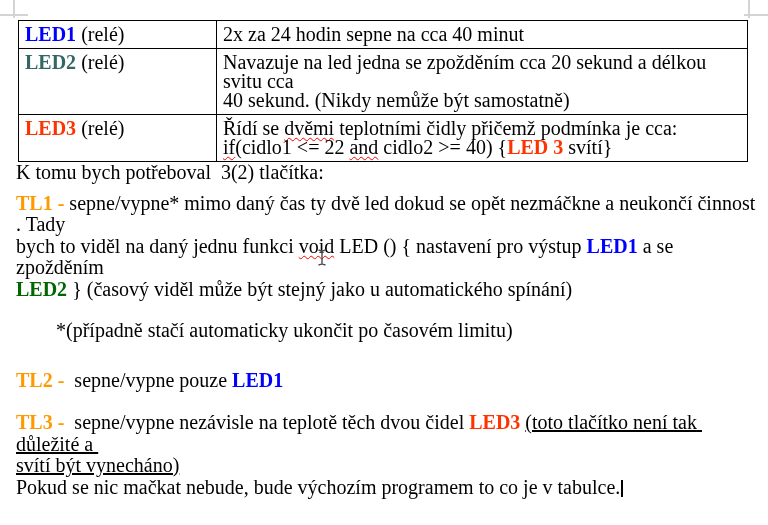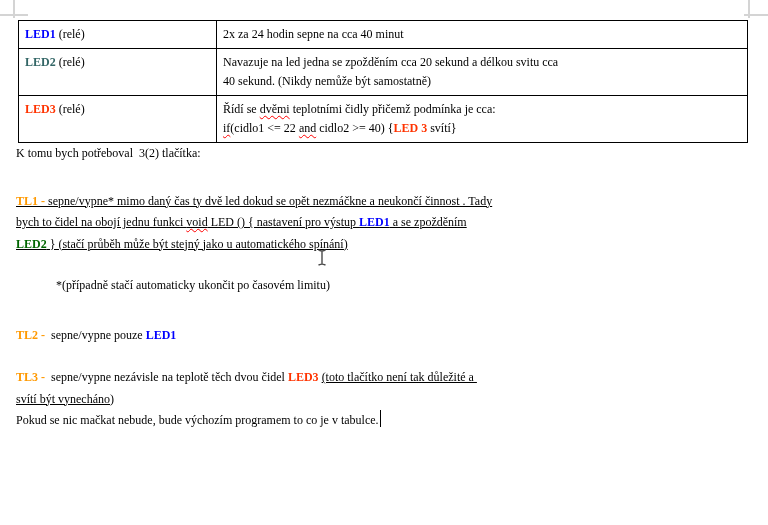--- a/index.html
+++ b/index.html
@@ -2,21 +2,21 @@
 <html style="--led1: #0000ff; --led2_table: #336666; --led2_green: #006600; --led3: #ff3300; --tl: #ff9900; --spell: #ff0000; --crop_mark: #d4d4d4;"><head>
 <meta charset="utf-8">
 <style>
   html,body{margin:0;padding:0;}
   .page{
     position:relative;
     width:768px;height:525px;
     background:#ffffff;
     overflow:hidden;
     font-family:"Liberation Serif", serif;
-    font-size:12px;color:#000;
+    font-size:20px;color:#000;
     box-sizing:border-box;
   }
   
   .mark{position:absolute;background:#d4d4d4;}
   .mark-tl-v{left:13px;top:0;width:2px;height:18px;}
   .mark-tl-h{left:0;top:14px;width:28px;height:2px;}
   .mark-tr-v{left:748px;top:0;width:2px;height:18px;}
   .mark-tr-h{left:744px;top:14px;width:24px;height:2px;}
 
   
@@ -33,21 +33,21 @@
     line-height:19px;
     white-space:pre-wrap;
   }
   td.c1{width:185px;}
   .cell-line{white-space:pre-wrap;}
 
   
   .content{padding-left:16px;padding-right:10px;}
   .para{margin:0;line-height:21.5px;white-space:pre-wrap;}
   .m-intro{}
-  .m-tl1{margin-top:26px;text-decoration:underline;}
+  .m-tl1{margin-top:9px;}
   .m-note{margin-top:20px;margin-left:40px;}
   .m-tl2{margin-top:28px;}
   .m-tl3{margin-top:21px;}
   .m-footer{}
   .led1{color:var(--led1);font-weight:bold;}
   .led2t{color:var(--led2_table);font-weight:bold;}
   .led2g{color:var(--led2_green);font-weight:bold;}
   .led3{color:var(--led3);font-weight:bold;}
   .tl{color:var(--tl);font-weight:bold;}
   .spell{
@@ -91,22 +91,22 @@
           <td><div class="cell-line"><span>Řídí se </span><span class="spell">dvěmi</span><span> teplotními čidly přičemž podmínka je cca:</span></div><div class="cell-line"><span class="spell">if</span><span>(cidlo1 &lt;= 22 </span><span class="spell">and</span><span> cidlo2 &gt;= 40) {</span><span class="led3">LED 3</span><span> svítí}</span></div></td>
         </tr>
     </tbody>
   </table>
 
   <div class="content">
     <p class="para m-intro">K tomu bych potřeboval  3(2) tlačítka:</p>
 
     <div class="m-tl1">
         <p class="para"><span class="tl">TL1 - </span><span>sepne/vypne* mimo daný čas ty dvě led dokud se opět nezmáčkne a neukončí činnost . Tady</span></p>
-        <p class="para"><span>bych to čidel na obojí jednu funkci </span><span class="spell">void</span><span> LED () { nastavení pro výstup </span><span class="led1">LED1</span><span> a se zpožděním</span></p>
-        <p class="para"><span class="led2g">LED2</span><span> } (stačí průběh může být stejný jako u automatického spínání)</span></p>
+        <p class="para"><span>bych to viděl na daný jednu funkci </span><span class="spell">void</span><span> LED () { nastavení pro výstup </span><span class="led1">LED1</span><span> a se zpožděním</span></p>
+        <p class="para"><span class="led2g">LED2</span><span> } (časový viděl může být stejný jako u automatického spínání)</span></p>
       </div>
 
     <p class="para m-note">*(případně stačí automaticky ukončit po časovém limitu)</p>
 
     <p class="para m-tl2"><span class="tl">TL2 - </span><span> sepne/vypne pouze </span><span class="led1">LED1</span></p>
 
     <div class="m-tl3">
         <p class="para"><span class="tl">TL3 - </span><span> sepne/vypne nezávisle na teplotě těch dvou čidel </span><span class="led3">LED3</span><span> </span><span class="uline">(toto tlačítko není tak důležité a </span></p>
         <p class="para"><span class="uline">svítí být vynecháno)</span></p>
       </div>

